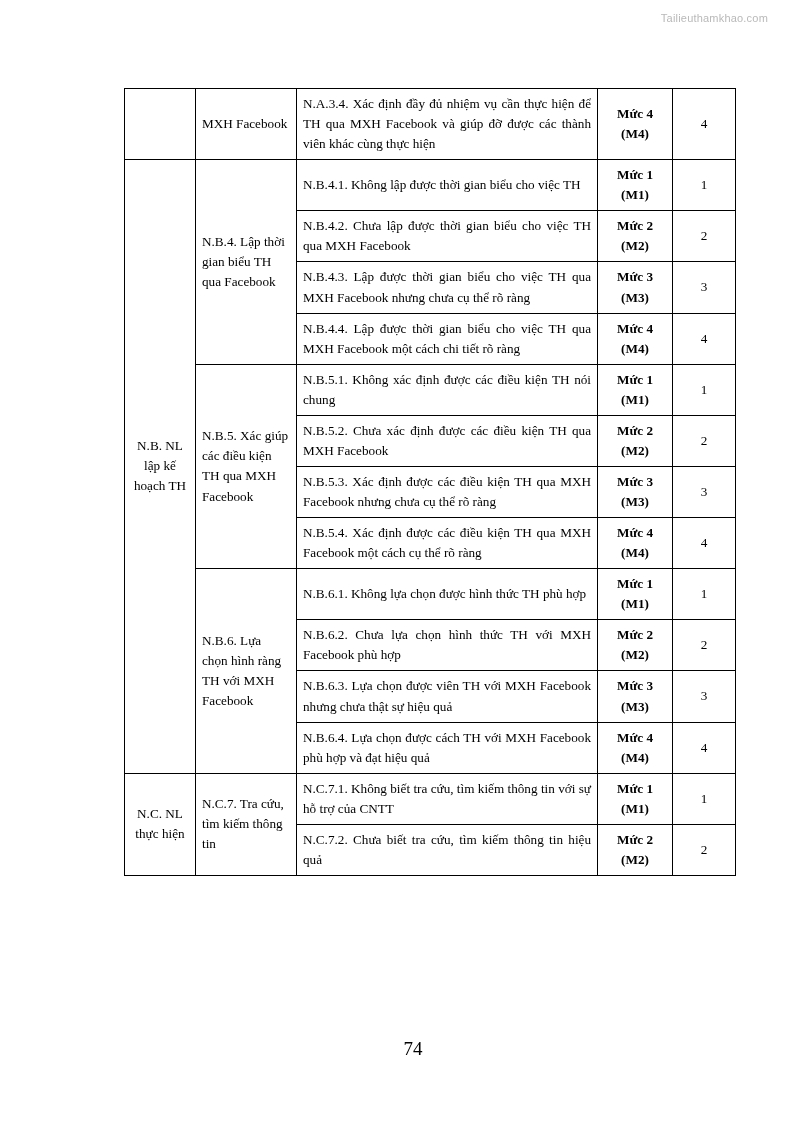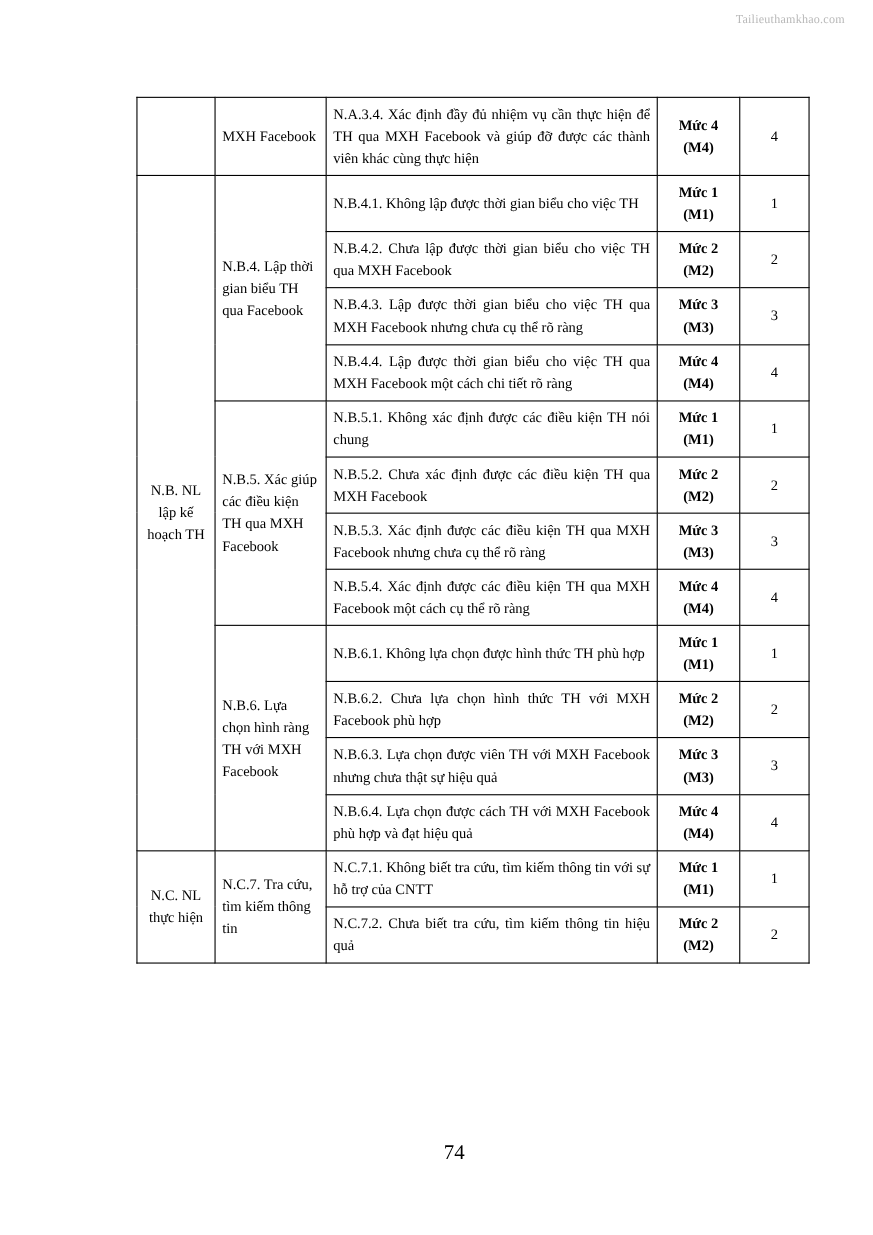--- a/index.html
+++ b/index.html
@@ -18,21 +18,21 @@
   .page {
     position: relative;
     width: 794px;
     height: 1123px;
     box-sizing: border-box;
   }
   .watermark {
     position: absolute;
     top: 12px;
     right: 26px;
-    font-family: Liberation Serif, serif;
+    font-family: Liberation Sans, sans-serif;
     font-size: 11px;
     color: #b9b9b9;
     letter-spacing: 0.2px;
   }
   .table-wrap {
     position: absolute;
     top: 88px;
     left: 124px;
     width: 546px;
   }

